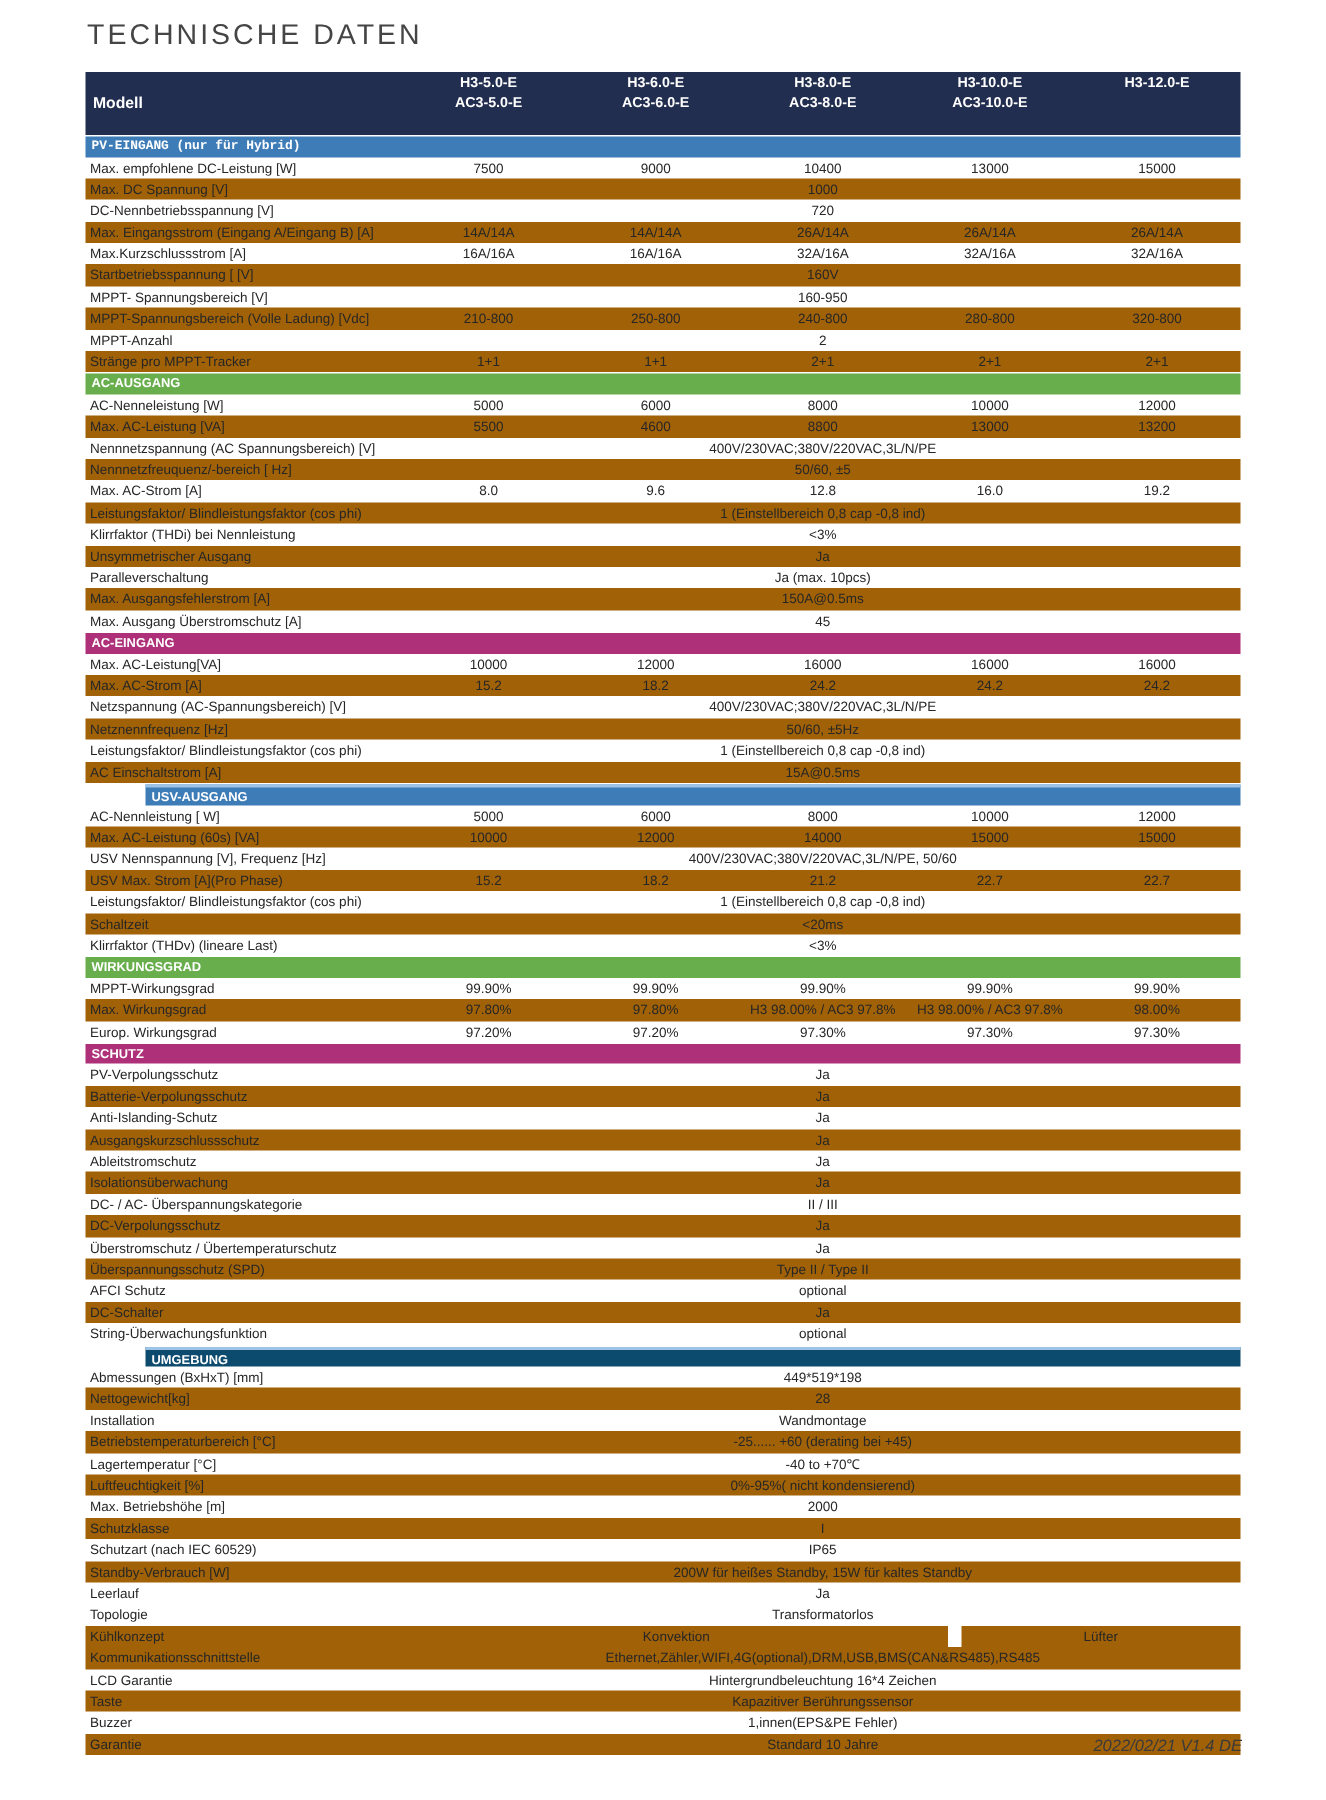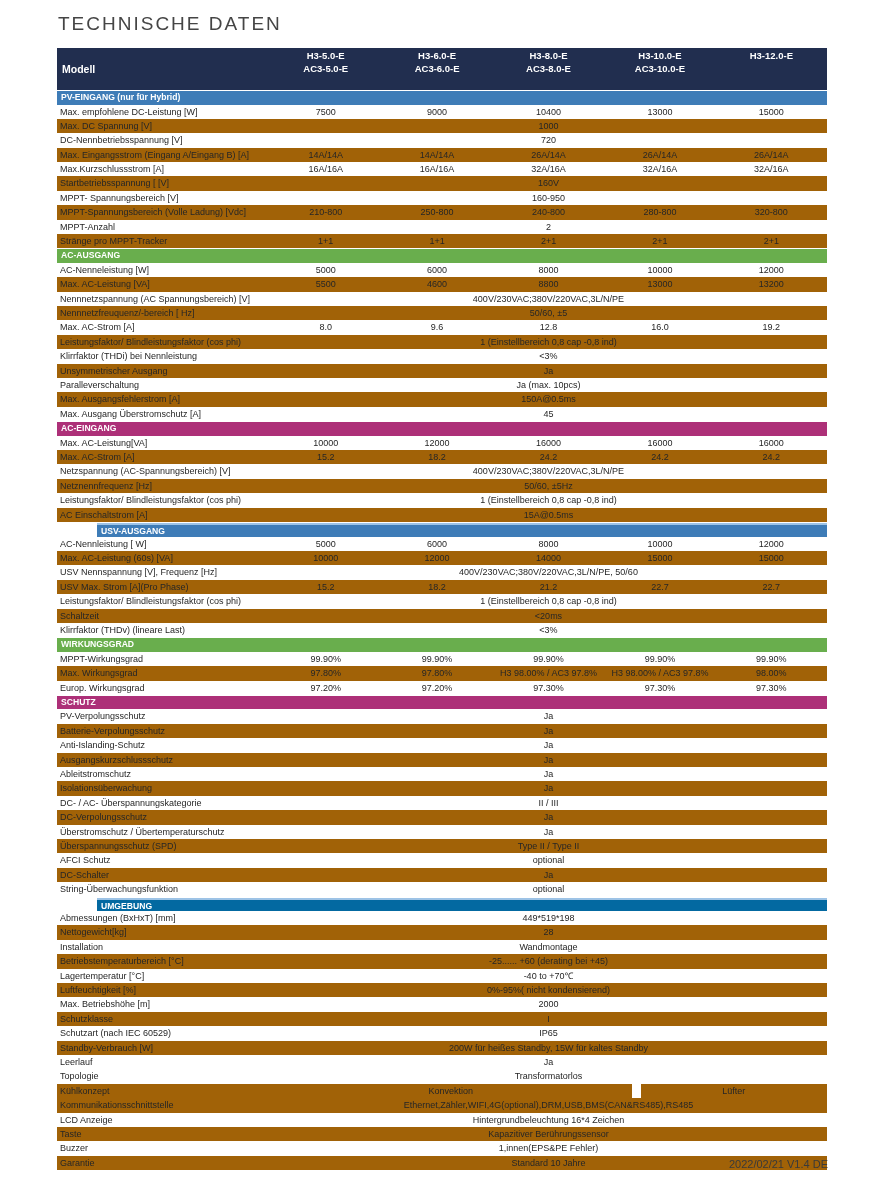--- a/index.html
+++ b/index.html
@@ -14,21 +14,21 @@
   .header-col{flex:1 1 0;text-align:center;font-weight:bold;font-size:9.5px;line-height:12.5px;padding-top:2px;}
   .section-bar{height:13.5px;line-height:13.5px;margin-top:1px;color:#fff;font-weight:bold;
     font-size:8.6px;padding-left:4px;box-sizing:border-box;}
   .section-bar.light-top{border-top:2px solid #9dc3e6;margin-left:40px;}
   .spec-row{display:flex;height:14.4px;line-height:14.4px;font-size:9px;color:#262626;}
   .spec-row.alt{background:#a16207;}
   .row-label{flex:0 0 213px;box-sizing:border-box;padding-left:3px;white-space:nowrap;overflow:hidden;}
   .row-cells{flex:1 1 0;display:flex;}
   .value-cell{text-align:center;white-space:nowrap;overflow:hidden;box-sizing:border-box;}
   .value-cell.gap{border-left:9px solid #ffffff;}
-  .version-footer{position:absolute;right:56px;top:1158px;font-size:11px;color:#3a3a3a;margin-left:24px;}
+  .version-footer{position:absolute;right:56px;top:1158px;font-size:11px;font-style:italic;color:#3a3a3a;margin-left:24px;}
 </style>
 </head>
 <body>
 
 <div class="sheet">
   <h1 class="page-title">TECHNISCHE DATEN</h1>
   <div class="spec-table" id="spec-table">
       <div class="header-row" style="background: rgb(33, 46, 79);">
         <div class="header-label">Modell</div>
         <div class="header-col">
@@ -45,21 +45,21 @@
         </div>
         <div class="header-col">
           <div class="hc-line1">H3-10.0-E</div>
           <div class="hc-line2">AC3-10.0-E</div>
         </div>
         <div class="header-col">
           <div class="hc-line1">H3-12.0-E</div>
           <div class="hc-line2"></div>
         </div>
       </div>
-      <div class="section-bar" style="background: rgb(62, 124, 183);">PV-EINGANG (nur für Hybrid)</div>
+      <div class="section-bar" style="background: rgb(62, 124, 183); font-family: Liberation Mono, monospace;">PV-EINGANG (nur für Hybrid)</div>
       <div class="spec-row">
         <div class="row-label">Max. empfohlene DC-Leistung [W]</div>
         <div class="row-cells">
           <div class="value-cell" style="flex: 1 1 0px;">7500</div>
           <div class="value-cell" style="flex: 1 1 0px;">9000</div>
           <div class="value-cell" style="flex: 1 1 0px;">10400</div>
           <div class="value-cell" style="flex: 1 1 0px;">13000</div>
           <div class="value-cell" style="flex: 1 1 0px;">15000</div>
         </div>
       </div>
@@ -415,21 +415,21 @@
         <div class="row-cells">
           <div class="value-cell" style="flex: 5 5 0px;">Ja</div>
         </div>
       </div>
       <div class="spec-row">
         <div class="row-label">String-Überwachungsfunktion</div>
         <div class="row-cells">
           <div class="value-cell" style="flex: 5 5 0px;">optional</div>
         </div>
       </div>
-      <div class="section-bar light-top" style="background: #0369a1;">UMGEBUNG</div>
+      <div class="section-bar light-top" style="background: #0c4a6e;">UMGEBUNG</div>
       <div class="spec-row">
         <div class="row-label">Abmessungen (BxHxT) [mm]</div>
         <div class="row-cells">
           <div class="value-cell" style="flex: 5 5 0px;">449*519*198</div>
         </div>
       </div>
       <div class="spec-row alt">
         <div class="row-label">Nettogewicht[kg]</div>
         <div class="row-cells">
           <div class="value-cell" style="flex: 5 5 0px;">28</div>
@@ -502,21 +502,21 @@
           <div class="value-cell gap" style="flex: 1.7 1.7 0px;">Lüfter</div>
         </div>
       </div>
       <div class="spec-row alt">
         <div class="row-label">Kommunikationsschnittstelle</div>
         <div class="row-cells">
           <div class="value-cell" style="flex: 5 5 0px;">Ethernet,Zähler,WIFI,4G(optional),DRM,USB,BMS(CAN&amp;RS485),RS485</div>
         </div>
       </div>
       <div class="spec-row">
-        <div class="row-label">LCD Anzeige</div>
+        <div class="row-label">LCD Garantie</div>
         <div class="row-cells">
           <div class="value-cell" style="flex: 5 5 0px;">Hintergrundbeleuchtung 16*4 Zeichen</div>
         </div>
       </div>
       <div class="spec-row alt">
         <div class="row-label">Taste</div>
         <div class="row-cells">
           <div class="value-cell" style="flex: 5 5 0px;">Kapazitiver Berührungssensor</div>
         </div>
       </div>

